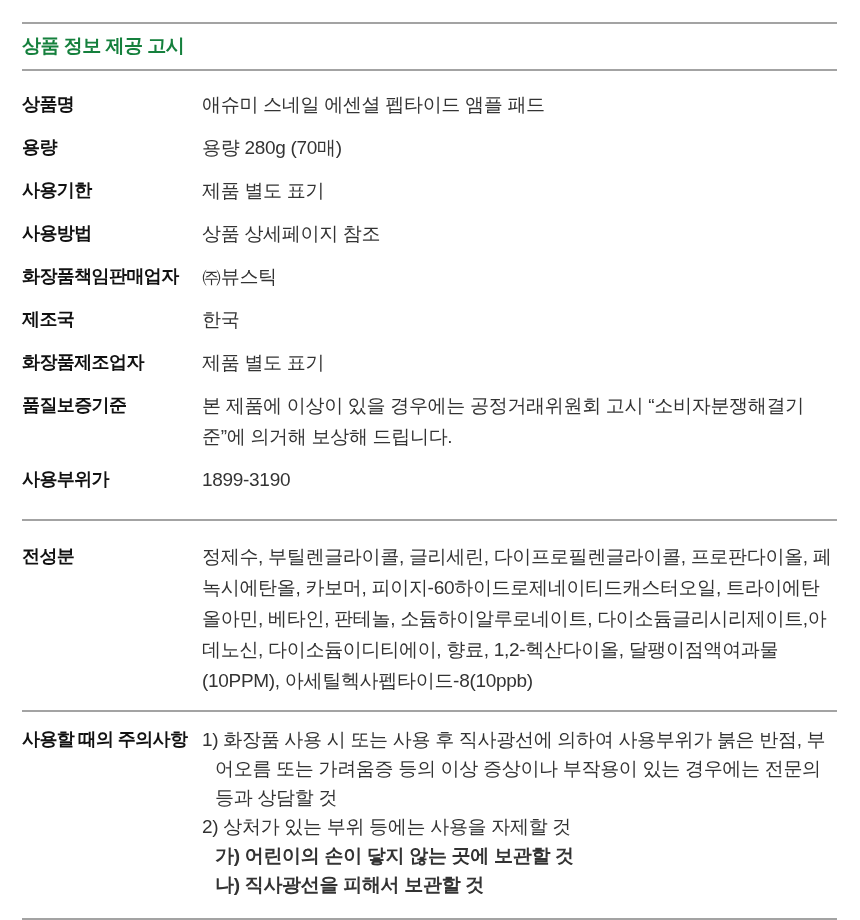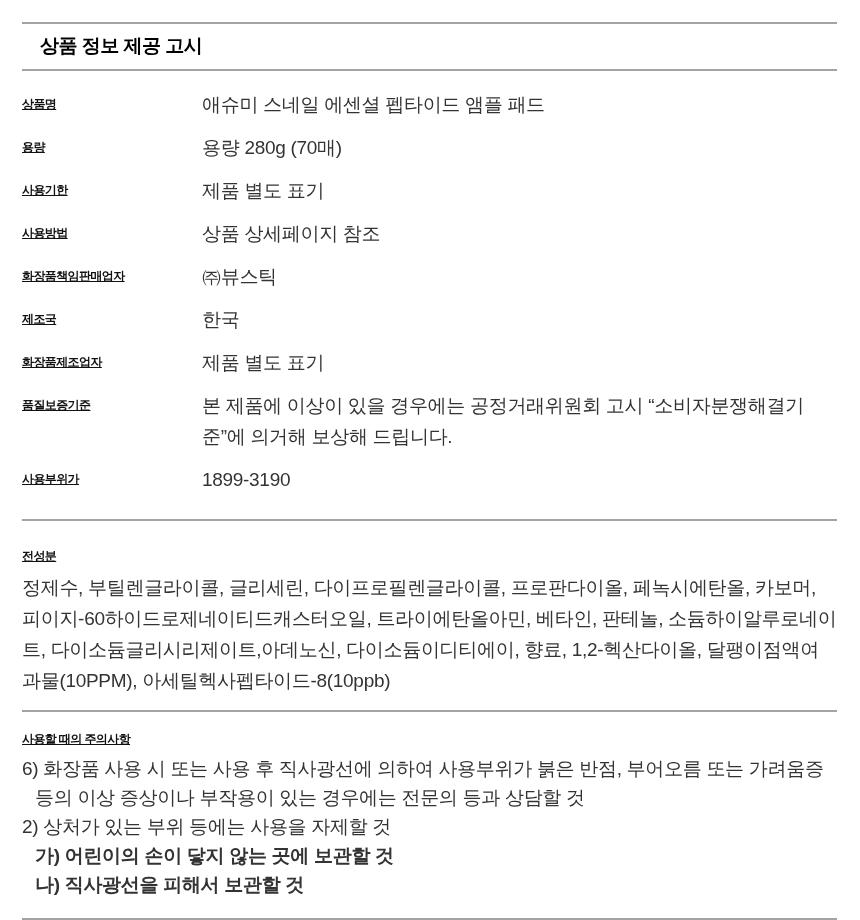--- a/index.html
+++ b/index.html
@@ -18,50 +18,48 @@
   }
   .rule {
     height: 0;
     border: none;
     border-top: 2px solid #a3a3a3;
   }
   .rule.top { margin-top: 22px; }
   .page-title {
     font-size: 19px;
     font-weight: 700;
-    color: #000000;
+    color: #15803d;
     line-height: 26px;
     padding: 9px 0 10px;
     letter-spacing: -0.5px;
-    margin-left: 18px;
   }
   .rows { padding: 12px 0 18px; }
   .row {
     display: flex;
     align-items: flex-start;
     padding: 6px 0;
   }
   .label {
     flex: none;
     width: 180px;
-    font-size: 12px;
+    font-size: 18px;
     font-weight: 700;
     color: #111111;
     line-height: 31px;
     letter-spacing: -0.6px;
-    text-decoration: underline;
   }
   .value {
     flex: 1;
     min-width: 0;
     font-size: 19px;
     color: #333333;
     line-height: 31px;
   }
-  .section { display: flex; align-items: flex-start; flex-direction: column; }
+  .section { display: flex; align-items: flex-start; }
   .section.ingredients { padding: 20px 0 14px; }
   .section.cautions { padding: 13px 0 19px; }
   .section.cautions .label,
   .section.cautions .value { line-height: 29px; }
   .caution-item {
     padding-left: 13px;
     text-indent: -13px;
   }
   .caution-item.sub { margin-left: 13px; font-weight: bold; }
 </style>
@@ -120,21 +118,21 @@
   <div class="section ingredients">
     <div class="label">전성분</div>
     <div class="value">정제수, 부틸렌글라이콜, 글리세린, 다이프로필렌글라이콜, 프로판다이올, 페녹시에탄올, 카보머, 피이지-60하이드로제네이티드캐스터오일, 트라이에탄올아민, 베타인, 판테놀, 소듐하이알루로네이트, 다이소듐글리시리제이트,아데노신, 다이소듐이디티에이, 향료, 1,2-헥산다이올, 달팽이점액여과물(10PPM), 아세틸헥사펩타이드-8(10ppb)</div>
   </div>
 
   <hr class="rule">
 
   <div class="section cautions">
     <div class="label">사용할 때의 주의사항</div>
     <div class="value">
-      <div class="caution-item">6) 화장품 사용 시 또는 사용 후 직사광선에 의하여 사용부위가 붉은 반점, 부어오름 또는 가려움증 등의 이상 증상이나 부작용이 있는 경우에는 전문의 등과 상담할 것</div>
+      <div class="caution-item">1) 화장품 사용 시 또는 사용 후 직사광선에 의하여 사용부위가 붉은 반점, 부어오름 또는 가려움증 등의 이상 증상이나 부작용이 있는 경우에는 전문의 등과 상담할 것</div>
       <div class="caution-item">2) 상처가 있는 부위 등에는 사용을 자제할 것</div>
       <div class="caution-item sub">가) 어린이의 손이 닿지 않는 곳에 보관할 것</div>
       <div class="caution-item sub">나) 직사광선을 피해서 보관할 것</div>
     </div>
   </div>
 
   <hr class="rule">
 
 </div>
 

